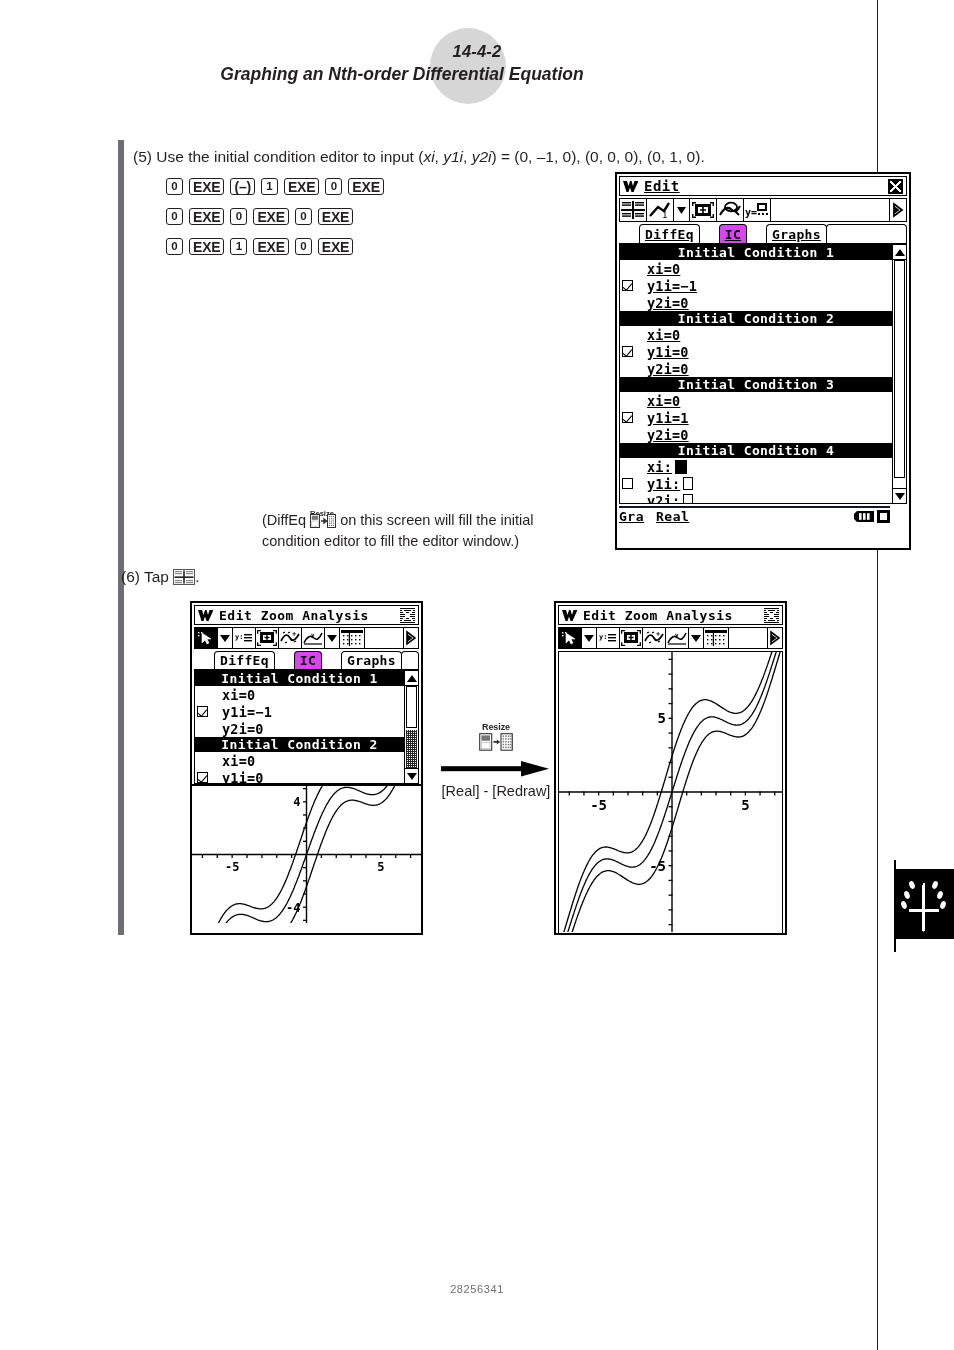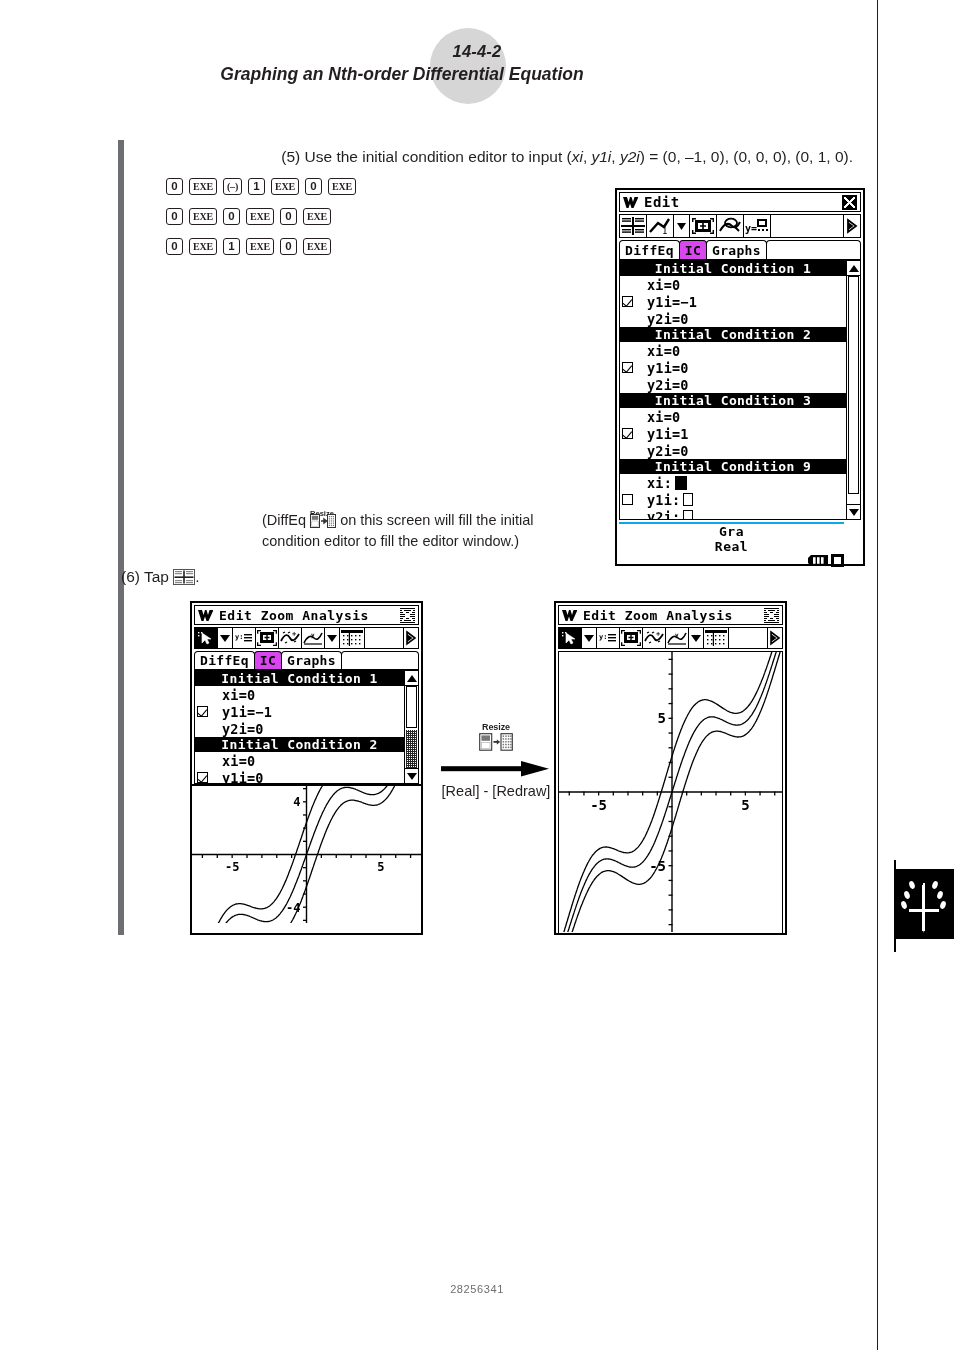--- a/index.html
+++ b/index.html
@@ -78,21 +78,20 @@
     width: 2px; height: 92px;
     background: #000;
   }
   .thumb-tab svg { display:block; }
 
   
   .step {
     position: absolute;
     font-size: 15.5px;
     line-height: 22px;
-    text-align: right;
   }
   .step .it { font-style: italic; }
   .note {
     position: absolute;
     font-size: 14.5px;
     line-height: 21px;
   }
 
   
   .keyrow { position: absolute; display: flex; gap: 6px; align-items: flex-start; }
@@ -104,21 +103,21 @@
     border-radius: 3px;
     display: flex;
     align-items: center;
     justify-content: center;
     font-size: 11.5px;
     font-weight: bold;
     padding: 0 3px;
     line-height: 1;
     background: #fff;
   }
-  .key.wide { padding: 0 3px; font-size: 10px; letter-spacing: -0.2px; font-family: Liberation Serif, serif; }
+  .key.wide { padding: 0 3px; font-size: 14px; letter-spacing: -0.2px; }
 
   
   .calc {
     position: absolute;
     background: #fff;
     border: 2px solid #000;
     box-sizing: border-box;
     font-family: "DejaVu Sans Mono", monospace;
     color: #000;
   }
@@ -182,20 +181,21 @@
     box-sizing: border-box;
     border: 1.5px solid #000;
     border-bottom: none;
     border-radius: 4px 4px 0 0;
     display: flex; align-items: center; justify-content: center;
     padding: 0 5px;
     font-weight: bold;
     font-size: 13px;
     letter-spacing: .3px;
     margin-right: -1px;
+    margin-left: 20px;
   }
   .tab.active { border-color: #000; background: #d946ef; }
   .tab-fill { flex: 1 1 auto; border: 1.5px solid #000; border-bottom: none; border-radius: 4px 4px 0 0; }
 
   
   .iclist {
     position: relative;
     box-sizing: border-box;
     margin: 0 2px;
     border: 1.5px solid #000;
@@ -286,28 +286,27 @@
       repeating-linear-gradient(90deg, #000 0 1px, transparent 1px 2px);
     background-size: 2px 2px;
     opacity: .85;
   }
   .tri-up { width: 0; height: 0; border-left: 5px solid transparent; border-right: 5px solid transparent; border-bottom: 7px solid #000; }
   .tri-dn { width: 0; height: 0; border-left: 5px solid transparent; border-right: 5px solid transparent; border-top: 7px solid #000; }
 
   .statusbar {
     box-sizing: border-box;
     margin: 2px 19px 0 2px;
-    border-top: 2px solid #0ea5e9;
+    border-top: 2px solid #0f172a;
     height: 18px;
     display: flex;
     align-items: center;
     font-weight: bold;
     font-size: 13px;
     letter-spacing: .5px;
-    flex-direction: column;
   }
   .statusbar .sb-right { margin-left: auto; display: flex; align-items: center; gap: 3px; }
   .batt { width: 20px; height: 11px; position: relative; }
 
   
   .graphpane {
     position: relative;
     box-sizing: border-box;
     background: #fff;
     overflow: hidden;
@@ -438,21 +437,21 @@
           <rect x="2" y="13" width="7" height="1.2"></rect>
         <rect x="13" y="11" width="7" height="1.2"></rect>
           <rect x="13" y="13" width="7" height="1.2"></rect>
       </g>
       <rect x="10.2" y="1.5" width="1.6" height="13" fill="#222"></rect>
       <rect x="1.5" y="7.4" width="19" height="1.6" fill="#222"></rect>
     </svg>
   </span><span>.</span>
 </div>
 
-<div class="calc" id="screenIC" style="left:615px; top:188px; width:250px; height:378px;">
+<div class="calc" id="screenIC" style="left:615px; top:172px; width:296px; height:378px;text-decoration:underline;">
   <div class="titlebar">
     <svg class="wv" viewBox="0 0 15 11">
         <path d="M0 0 h4 l1.5 5 l1.5 -5 h1.5 l1.5 5 l1.5 -5 h4 l-5 11 h-2 l-1.5 -4.5 l-1.5 4.5 h-2 z" fill="#000"></path>
       </svg>
     <span class="tb-text" style="font-size:14px;">Edit</span>
     <span class="tb-close"></span>
   </div>
 
   <div class="toolbar">
     <div class="tb-cell">
@@ -560,21 +559,21 @@
           <span class="ic-text">xi=0</span>
         </div>
         <div class="ic-row">
           <span class="ic-chk on"></span>
           <span class="ic-text">y1i=1</span>
         </div>
         <div class="ic-row">
           <span class="ic-chk blank"></span>
           <span class="ic-text">y2i=0</span>
         </div>
-        <div class="ic-head">Initial Condition 9</div>
+        <div class="ic-head">Initial Condition 4</div>
         <div class="ic-row">
           <span class="ic-chk blank"></span>
           <span class="ic-text">xi:</span>
           <span class="cur-box" style="margin-left: 3px;"></span>
         </div>
         <div class="ic-row">
           <span class="ic-chk"></span>
           <span class="ic-text">y1i:</span>
           <span class="empty-box" style="margin-left: 3px;"></span>
         </div>

